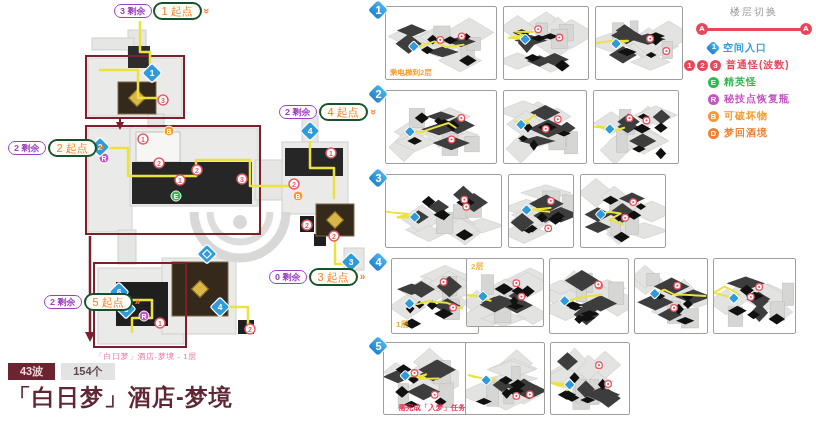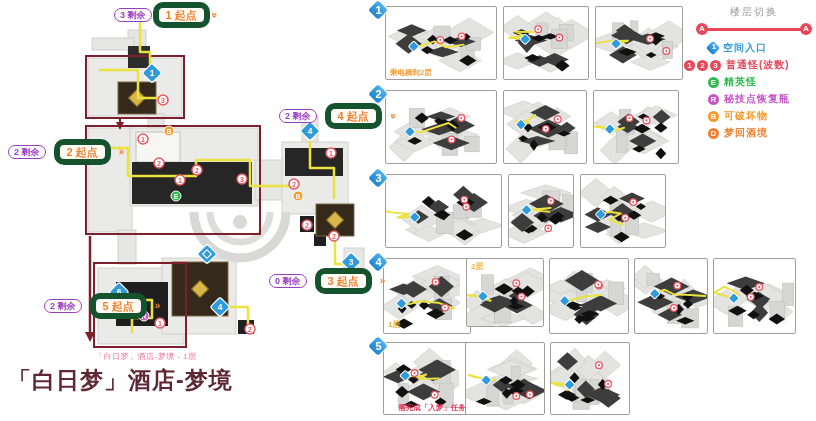--- a/index.html
+++ b/index.html
@@ -4,25 +4,25 @@
 <style>
   * { margin:0; padding:0; box-sizing:border-box; }
   html,body { width:816px; height:421px; overflow:hidden; background:#fff;
     font-family:"Liberation Sans", sans-serif; }
   #stage { position:relative; width:816px; height:421px; background:#fff; }
 
   
   #main-map-wrap { position:absolute; left:0; top:0; width:380px; height:421px; }
   #main-map-svg { position:absolute; left:0; top:0; }
 
-  .route-label { position:absolute; display:flex; align-items:center; gap:8px; z-index:5; }
+  .route-label { position:absolute; display:flex; align-items:center; gap:2px; z-index:5; }
   .route-label.stack { flex-direction:row; gap:1px; }
   .pill-remain { font-size:9px; font-weight:bold; color:#9b3fc0; border:1.5px solid #9b3fc0;
     background:#fff; border-radius:9px; padding:0 5px; line-height:12px; white-space:nowrap; }
-  .pill-start { font-size:11px; font-weight:bold; color:#f08030; border:6px solid #14532d;
+  .pill-start { font-size:11px; font-weight:normal; color:#f08030; border:2px solid #14532d;
     background:#fffdf6; border-radius:10px; padding:0 7px; line-height:14px; white-space:nowrap; }
   .label-arrow { color:#f08030; font-weight:bold; font-size:10px; line-height:8px; }
   .label-arrow.down { transform:rotate(90deg); }
 
   #floor-note { position:absolute; left:95px; top:351px; font-size:8px; color:#f0789e;
     white-space:nowrap; letter-spacing:0.5px; }
   #title-block { position:absolute; left:8px; top:363px; }
   #badge-row { display:flex; gap:6px; align-items:center; }
   #wave-badge { background:#6b2430; color:#f2d7dd; font-size:11px; font-weight:bold;
     padding:1px 12px; }
@@ -243,20 +243,24 @@
           <span class="label-arrow down">»</span>
         </div>
         <div class="route-label" style="left: 44px; top: 293px;">
           <span class="pill-remain">2 剩余</span>
           <span class="pill-start">5 起点</span>
           <span class="label-arrow">»</span>
         </div>
       </div>
     <div id="floor-note">「白日梦」酒店-梦境 - 1层</div>
     <div id="title-block">
+      <div id="badge-row">
+        <span id="wave-badge">43波</span>
+        <span id="count-badge">154个</span>
+      </div>
       <div id="map-title">「白日梦」酒店-梦境</div>
     </div>
   </div>
 
   <div id="sections">
       <div class="section-badge" style="left: 370px; top: 2px;">
         <div class="dia"></div>
         <div class="n">1</div>
       </div>
       <div class="map-card" style="left: 385px; top: 6px; width: 112px; height: 74px;"><svg width="110" height="72" viewBox="0 0 112 74">
@@ -507,21 +511,21 @@
           <circle cx="45.19663494513031" cy="43.9473225308642" r="3.4" fill="#fff" stroke="#e85560" stroke-width="1.3"></circle>
           <circle cx="45.19663494513031" cy="43.9473225308642" r="1.1" fill="#e85560"></circle>
           <circle cx="53.51608796296296" cy="27.8645987654321" r="3.4" fill="#fff" stroke="#e85560" stroke-width="1.3"></circle>
           <circle cx="53.51608796296296" cy="27.8645987654321" r="1.1" fill="#e85560"></circle>
           <rect x="16.063093278463647" y="36.56172839506173" width="8" height="8" rx="1.5" transform="rotate(45 20.063093278463647 40.56172839506173)" fill="#2f9bdb" stroke="#fff" stroke-width="1"></rect>
         </svg></div>
       <div class="section-badge" style="left: 370px; top: 254px;">
         <div class="dia"></div>
         <div class="n">4</div>
       </div>
-      <div class="map-card" style="left: 383px; top: 258px; width: 88px; height: 76px;"><svg width="76" height="74" viewBox="0 0 78 76">
+      <div class="map-card" style="left: 391px; top: 258px; width: 88px; height: 76px;"><svg width="76" height="74" viewBox="0 0 78 76">
           <polygon points="62.365393518518516,32.66871399176955 78.17377829218107,44.978899176954734 62.365393518518516,57.28908436213992 46.55700874485596,44.978899176954734" fill="#e3e3e1" stroke="#c9c9c7" stroke-width="0.6"></polygon>
           <polygon points="66.22426697530864,14.341539780521263 81.69494598765432,23.451039094650206 66.22426697530864,32.56053840877915 50.75358796296296,23.451039094650206" fill="#e3e3e1" stroke="#c9c9c7" stroke-width="0.6"></polygon>
           <polygon points="54.675733024691354,6.555929355281208 80.48771862139918,18.061450617283953 54.675733024691354,29.566971879286697 28.863747427983533,18.061450617283953" fill="#e3e3e1" stroke="#c9c9c7" stroke-width="0.6"></polygon>
           <polygon points="35.66423611111111,18.951388888888893 61.75579989711934,33.313837448559674 35.66423611111111,47.676286008230456 9.572672325102879,33.313837448559674" fill="#e3e3e1" stroke="#c9c9c7" stroke-width="0.6"></polygon>
           <polygon points="66.96755401234569,22.797054183813444 91.98067129629631,31.48968106995885 66.96755401234569,40.18230795610425 41.954436728395066,31.48968106995885" fill="#e3e3e1" stroke="#c9c9c7" stroke-width="0.6"></polygon>
           <polygon points="15.696797839506175,36.41391289437586 34.754925411522635,49.18157407407408 15.696797839506175,61.949235253772294 -3.361329732510285,49.18157407407408" fill="#e3e3e1" stroke="#c9c9c7" stroke-width="0.6"></polygon>
           <polygon points="58.79641203703704,12.463693415637861 79.6155992798354,25.026553497942388 58.79641203703704,37.58941358024691 37.97722479423868,25.026553497942388" fill="#e3e3e1" stroke="#c9c9c7" stroke-width="0.6"></polygon>
           <rect x="51.64122942386831" y="17.932861796982166" width="14.88888888888889" height="19.93627400548697" fill="#d6d6d4" stroke="#bfbfbd" stroke-width="0.6"></rect>
           <rect x="51.647782921810695" y="22.355118312757202" width="8.943587105624143" height="23.78363340192044" fill="#d6d6d4" stroke="#bfbfbd" stroke-width="0.6"></rect>
           <rect x="52.77779320987654" y="41.1642061042524" width="16.660836762688614" height="21.178317901234568" fill="#d6d6d4" stroke="#bfbfbd" stroke-width="0.6"></rect>

